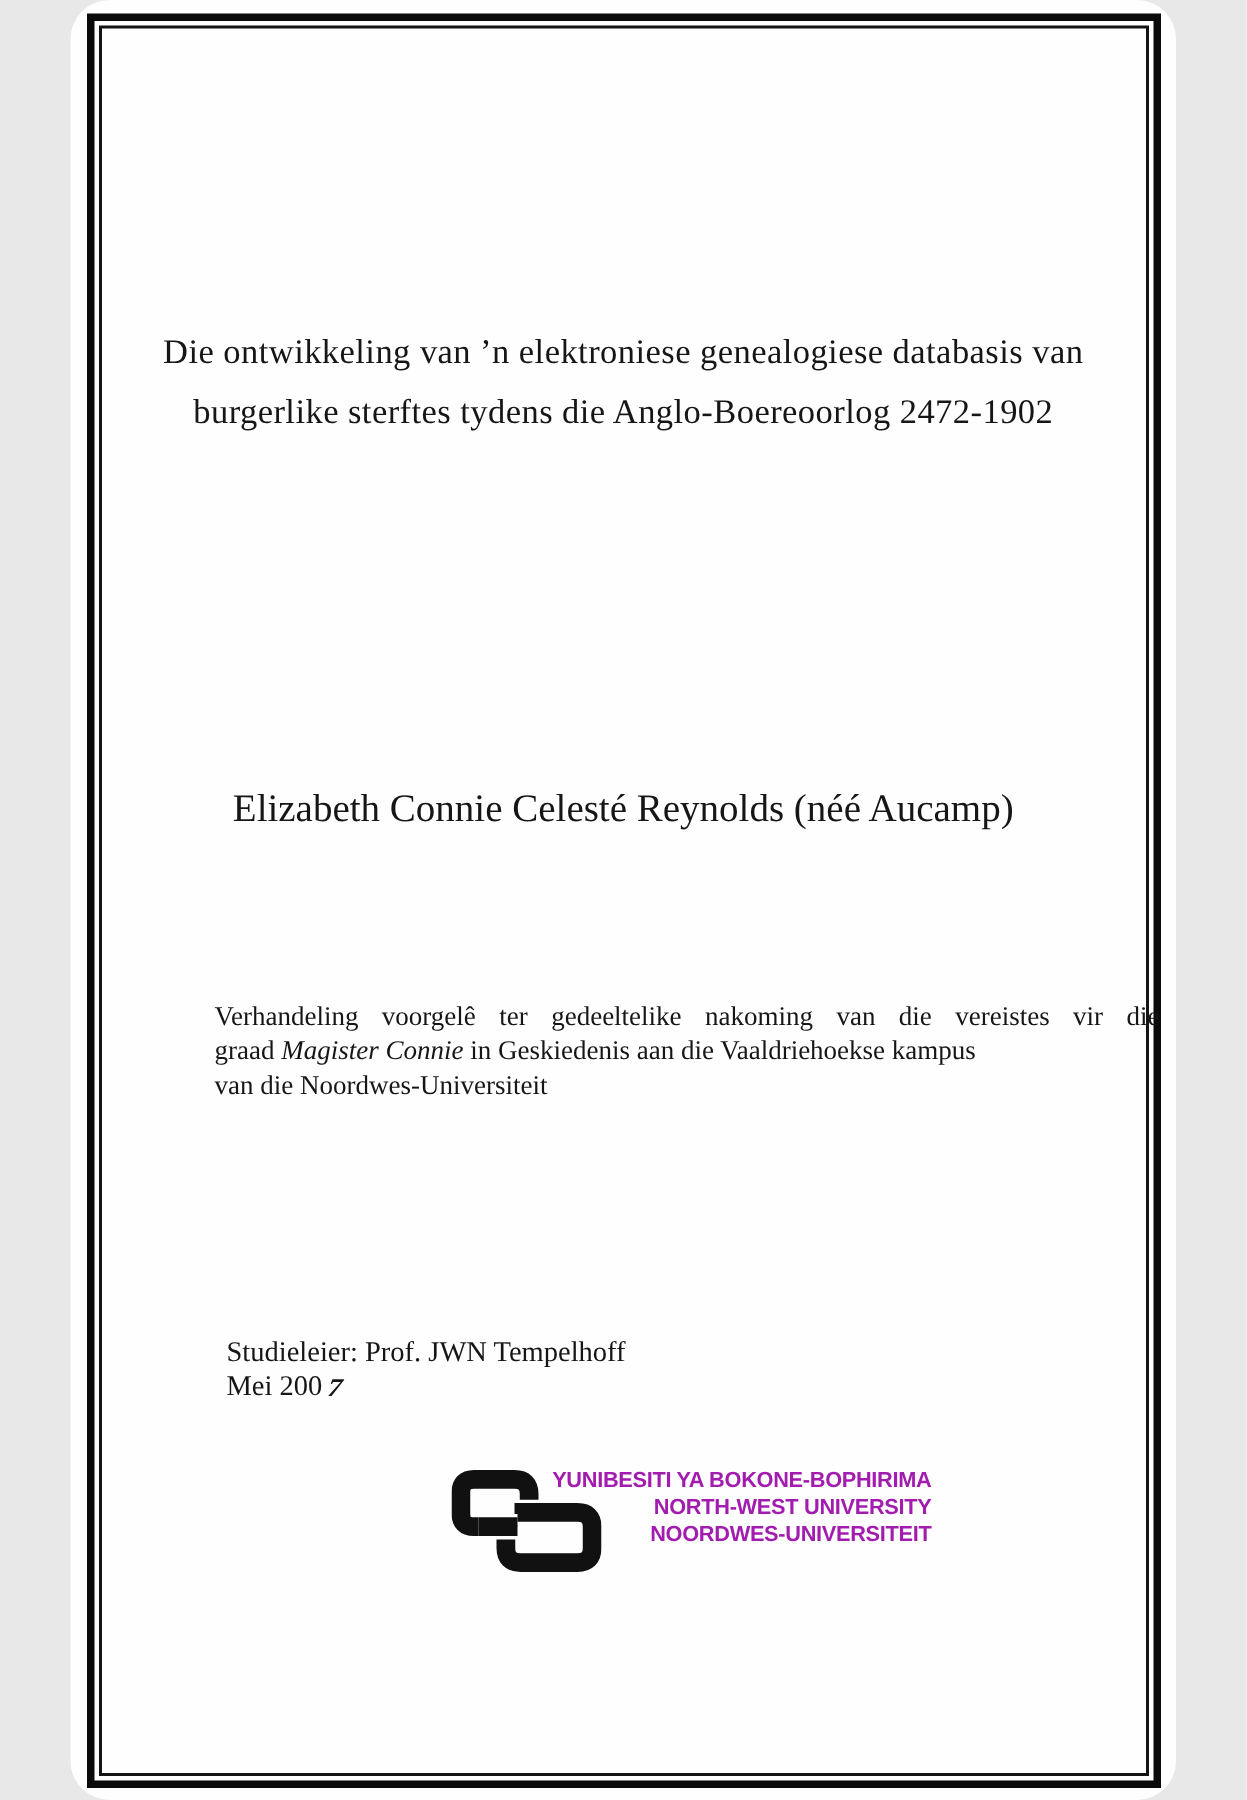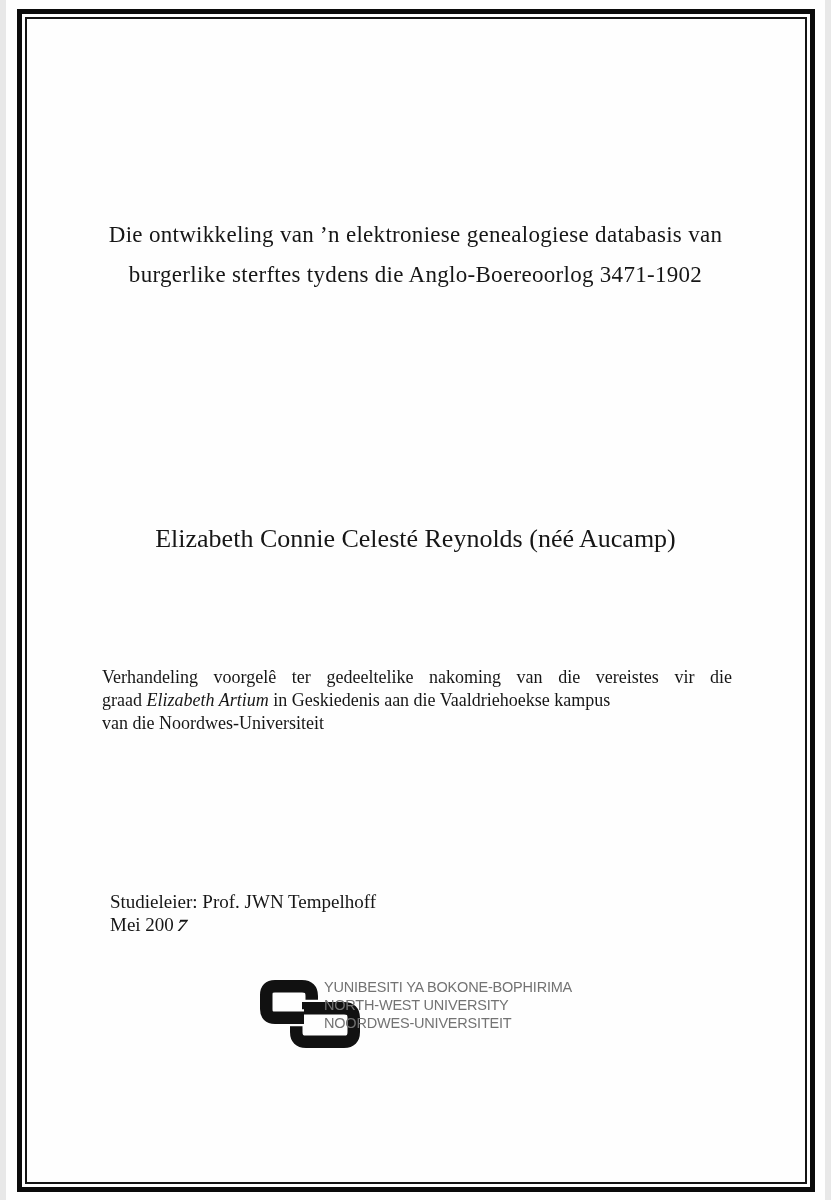--- a/index.html
+++ b/index.html
@@ -1,23 +1,24 @@
 <!DOCTYPE html>
 <html><head>
 <meta charset="utf-8">
 <style>
   html,body{margin:0;padding:0;background:#e8e8e8;}
   .page{
     position:relative;
-    width:819px;height:1200px;
+    width:737px;height:1200px;
     margin:0 auto;
     background:#fefefe;
     color:#161616;
     font-family:"Liberation Serif","DejaVu Serif",serif;
     overflow:hidden;
+    border-radius:26px;
   }
   .frame-outer{
     position:absolute;left:11px;top:9px;right:10px;bottom:8px;
     border:5px solid #0b0b0b;
   }
   .frame-inner{
     position:absolute;left:19px;top:17px;right:18px;bottom:16px;
     border:2px solid #141414;
   }
   .title{
@@ -59,46 +60,47 @@
   }
   .logo{
     position:absolute;left:254px;top:976px;width:322px;height:78px;
   }
   .logo-mark{
     position:absolute;left:0;top:4px;width:100px;height:68px;
   }
   .logo-text{
     position:absolute;left:64px;top:2px;width:256px;
     font-family:"Liberation Sans","DejaVu Sans",sans-serif;
-    font-size:14.5px;font-weight:400;
+    font-size:14.5px;font-weight:700;
     line-height:18px;
     letter-spacing:-.2px;
-    color:#737373;
+    text-align:right;
+    color:#a21caf;
     white-space:nowrap;
   }
 </style>
 </head>
 <body>
 
 <div class="page">
 
   <div class="frame-outer"></div>
   <div class="frame-inner"></div>
 
   <h1 class="title">
     <span class="tline">Die ontwikkeling van ’n elektroniese genealogiese databasis van</span>
-    <span class="tline">burgerlike sterftes tydens die Anglo-Boereoorlog 3471-1902</span>
+    <span class="tline">burgerlike sterftes tydens die Anglo-Boereoorlog 2472-1902</span>
   </h1>
 
 
   <div class="author">Elizabeth Connie Celesté Reynolds (néé Aucamp)</div>
 
   <div class="submission">
     <div class="just">Verhandeling voorgelê ter gedeeltelike nakoming van die vereistes vir die</div>
-    <div><span>graad </span><i>Elizabeth Artium</i><span> in Geskiedenis aan die Vaaldriehoekse kampus</span></div>
+    <div><span>graad </span><i>Magister Connie</i><span> in Geskiedenis aan die Vaaldriehoekse kampus</span></div>
     <div>van die Noordwes-Universiteit</div>
   </div>
 
   <div class="credits">
     <div>Studieleier: Prof. JWN Tempelhoff</div>
     <div><span>Mei 200</span><span class="d7">7</span></div>
   </div>
 
   <div class="logo">
     <svg class="logo-mark" viewBox="0 0 100 68" xmlns="http://www.w3.org/2000/svg" aria-hidden="true">

